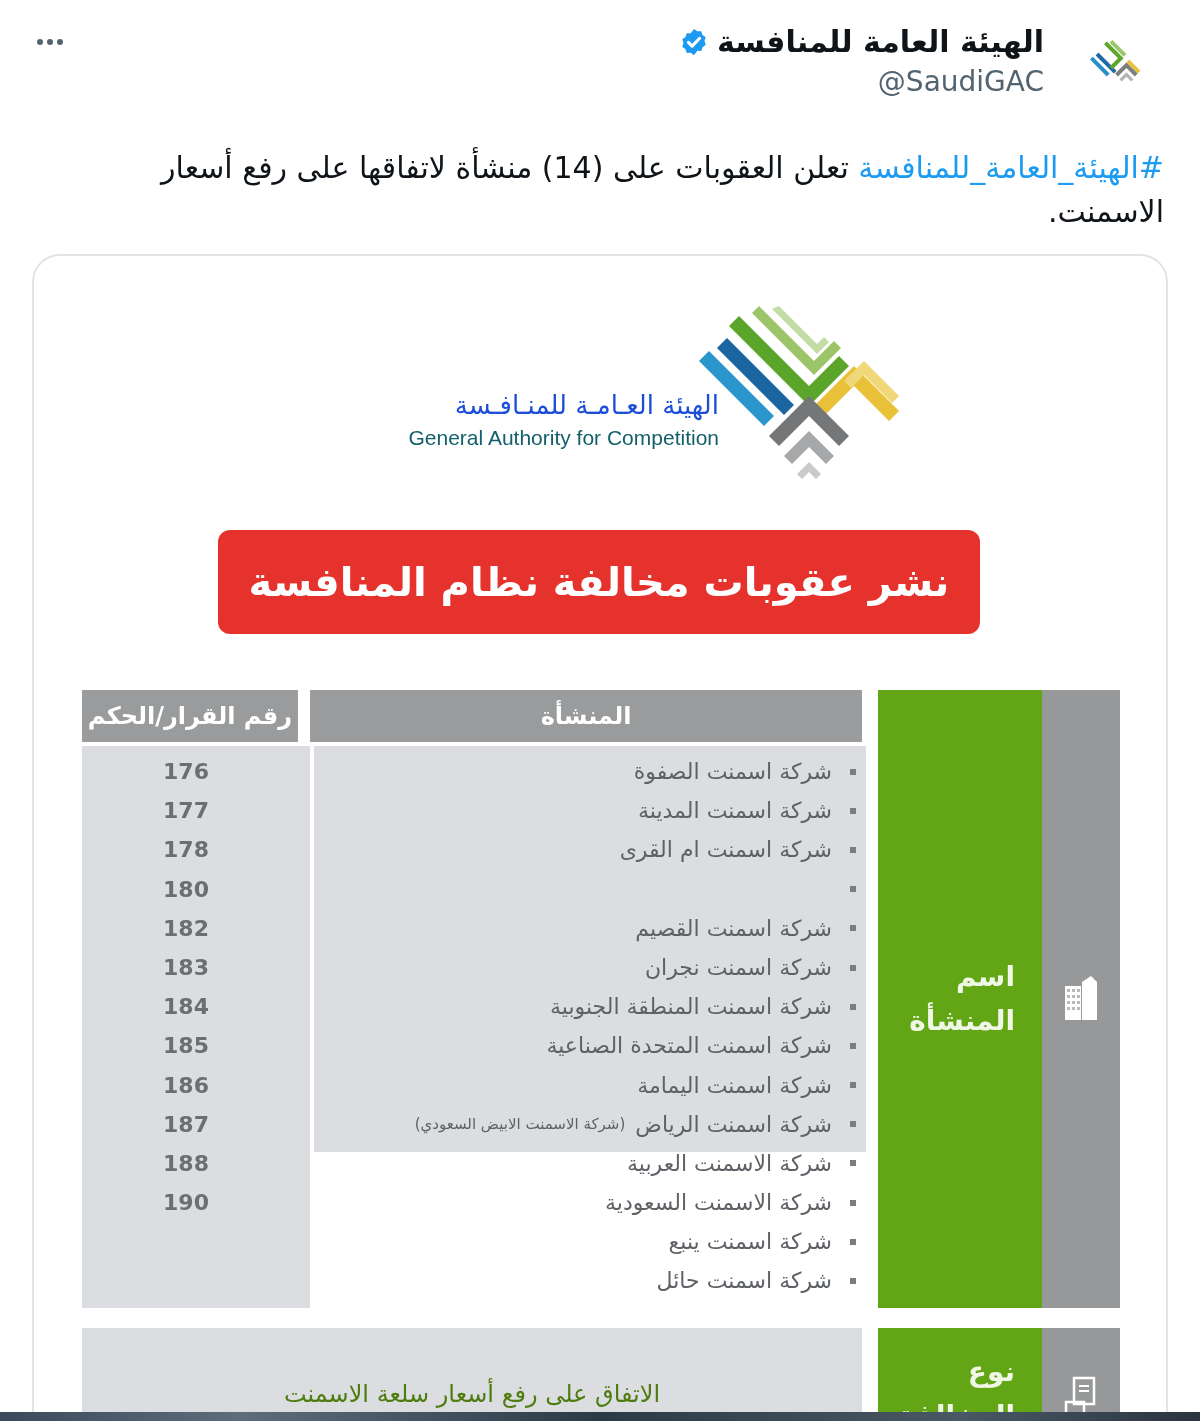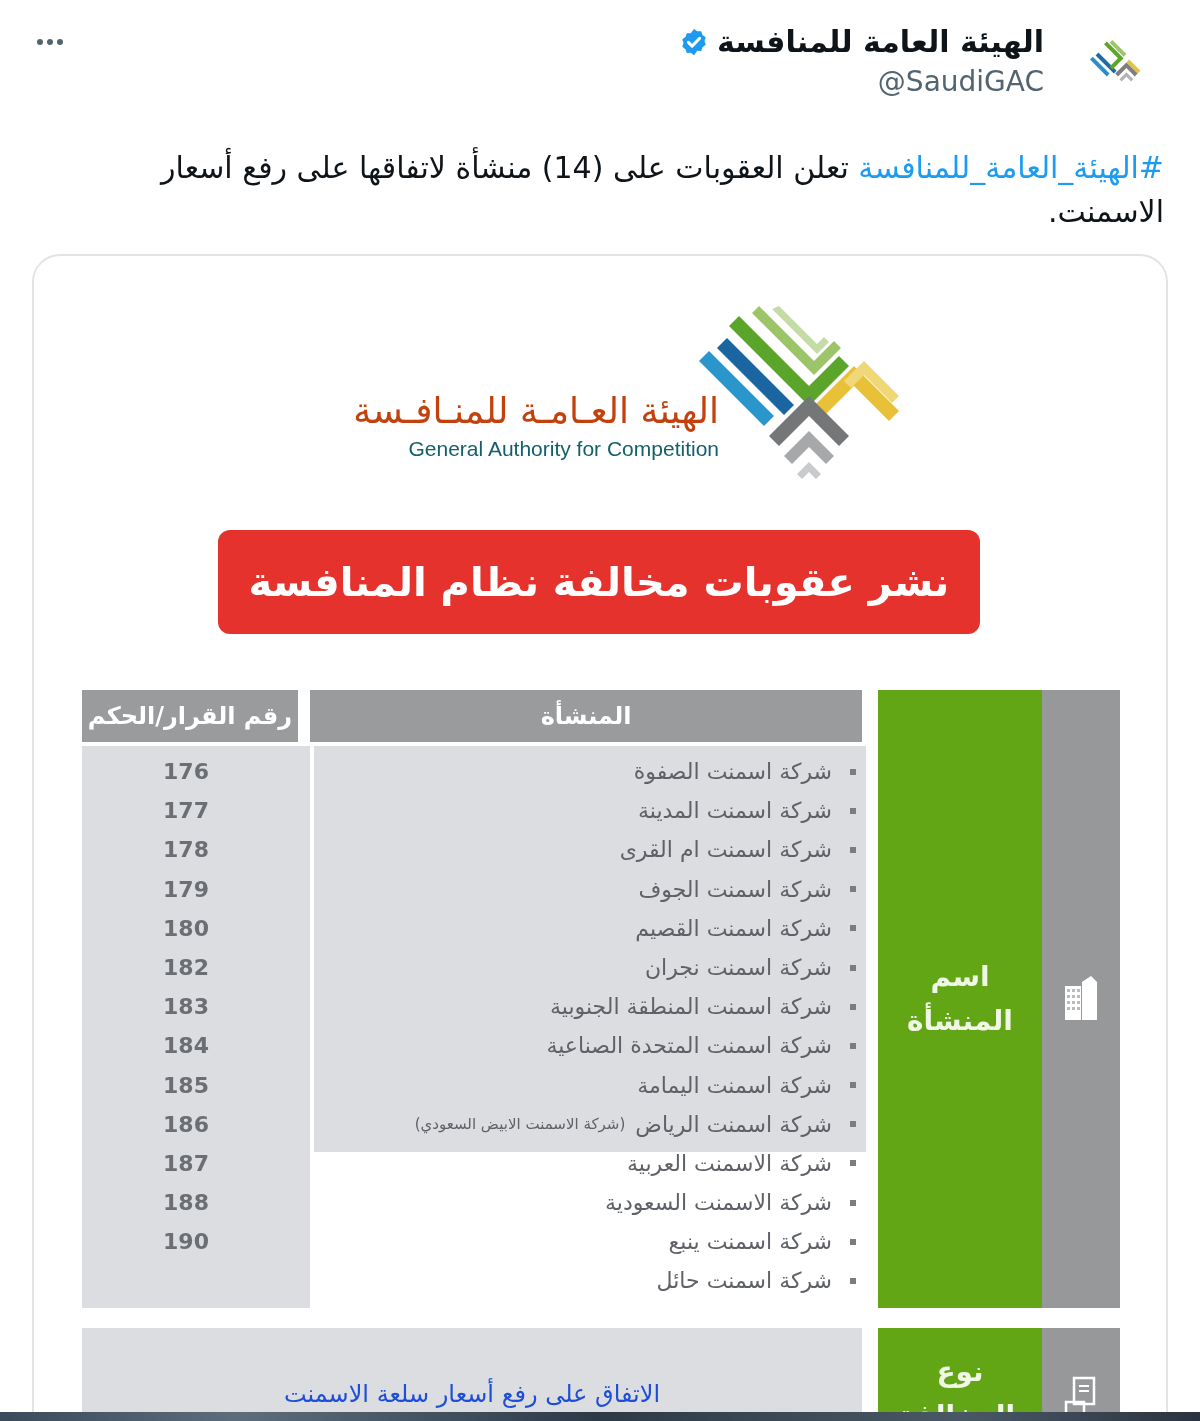--- a/index.html
+++ b/index.html
@@ -22,40 +22,40 @@
 
   .tweet-text { position:absolute; left:100px; right:36px; top:146px; direction:rtl; text-align:right;
     font-size:30px; line-height:44px; color:#0f1419; }
   .hashtag { color:#1d9bf0; cursor:pointer; }
 
   .card { position:absolute; left:32px; top:254px; width:1132px; height:1200px;
     border:2px solid #e1e4e7; border-radius:28px; background:#fff; overflow:hidden; }
 
   .logo-area { position:absolute; left:280px; top:50px; width:600px; height:180px; }
   .logo-text { position:absolute; right:195px; top:84px; text-align:right; }
-  .logo-ar { font-size:36px; color:#c2410c; direction:rtl; letter-spacing:1px; }
+  .logo-ar { font-size:26px; color:#1d4ed8; direction:rtl; letter-spacing:1px; }
   .logo-en { font-size:21px; color:#13606b; margin-top:6px; font-family:"Liberation Sans", sans-serif; }
   .logo-mark { position:absolute; right:0; top:0; width:215px; height:180px; }
 
   .banner { position:absolute; left:184px; top:274px; width:762px; height:104px; background:#e5322d;
     border-radius:12px; display:flex; align-items:center; justify-content:center;
     color:#fff; font-size:40px; font-weight:bold; direction:rtl; }
 
   .col-header { position:absolute; background:#9a9b9d; color:#fff; font-size:24px; font-weight:bold;
     display:flex; align-items:center; justify-content:center; direction:rtl; }
   .col-body { position:absolute; background:#dcdde0; }
   .names-list { position:absolute; right:14px; top:6px; direction:rtl; list-style:none; margin:0; padding:0; }
   .names-list li { height:39.2px; line-height:39.2px; font-size:22px; color:#5e6166; white-space:nowrap; display:flex; align-items:center; }
   .names-list li .bullet { display:inline-block; width:6px; height:6px; background:#7a7c80; margin-left:18px; }
   .names-list li .sub { font-size:15px; margin-right:10px; }
   .nums-list { position:absolute; left:0; right:0; top:6px; list-style:none; margin:0; padding:0; text-align:center; }
   .nums-list li { height:39.2px; line-height:39.2px; font-size:22px; font-weight:bold; color:#6b6e72; padding-right:20px; }
 
   .green-cell { position:absolute; background:#62a515; color:#f1f7e6; font-size:28px; font-weight:bold;
-    display:flex; align-items:center; justify-content:center; text-align:center; direction:rtl; line-height:44px; }
+    display:flex; align-items:center; justify-content:center; direction:rtl; line-height:44px; }
   .grey-cell { position:absolute; background:#979899; display:flex; align-items:center; justify-content:center; }
 
   .bottom-bar { position:absolute; left:0; top:1412px; width:1200px; height:9px;
     background:linear-gradient(90deg,#3b4a5a,#5d6d7c 20%,#2c3a48 50%,#4a5866 80%,#2a3440); }
 </style>
 </head>
 <body>
 
 <div class="more-btn">
   <span></span>
@@ -127,21 +127,20 @@
       <li>
           <span class="bullet"></span>
           <span>شركة اسمنت المدينة</span>
         </li>
       <li>
           <span class="bullet"></span>
           <span>شركة اسمنت ام القرى</span>
         </li>
       <li>
           <span class="bullet"></span>
-          <span>شركة اسمنت الجوف</span>
         </li>
       <li>
           <span class="bullet"></span>
           <span>شركة اسمنت القصيم</span>
         </li>
       <li>
           <span class="bullet"></span>
           <span>شركة اسمنت نجران</span>
         </li>
       <li>
@@ -178,21 +177,20 @@
           <span>شركة اسمنت حائل</span>
         </li>
     </ul>
   </div>
 
   <div class="col-body" style="left:48px; top:490px; width:216px; height:562px;padding-left:12px;">
     <ul class="nums-list">
       <li>176</li>
       <li>177</li>
       <li>178</li>
-      <li>179</li>
       <li>180</li>
       <li>182</li>
       <li>183</li>
       <li>184</li>
       <li>185</li>
       <li>186</li>
       <li>187</li>
       <li>188</li>
       <li>190</li>
     </ul>
@@ -216,21 +214,21 @@
           <rect x="14" y="27" width="3" height="3"></rect>
         <rect x="4" y="33" width="3" height="3"></rect>
           <rect x="9" y="33" width="3" height="3"></rect>
           <rect x="14" y="33" width="3" height="3"></rect>
       </g>
       <path d="M19 8 L28 2 L34 8 L34 46 L19 46Z" fill="#fff"></path>
     </svg>
   </div>
 
   <div class="col-body" style="left:48px; top:1072px; width:780px; height:140px; display:flex; align-items:flex-start; justify-content:center; padding-top:52px; box-sizing:border-box; direction:rtl;">
-    <span style="font-size:24px; color:#1d4ed8;">الاتفاق على رفع أسعار سلعة الاسمنت</span>
+    <span style="font-size:24px; color:#4d7c0f;">الاتفاق على رفع أسعار سلعة الاسمنت</span>
   </div>
   <div class="green-cell" style="left:844px; top:1072px; width:164px; height:140px; align-items:flex-start; padding-top:22px; box-sizing:border-box;">
     <span style="display:block; width:110px;">نوع المخالفة</span>
   </div>
   <div class="grey-cell" style="left:1008px; top:1072px; width:78px; height:140px; align-items:flex-start; padding-top:48px; box-sizing:border-box;">
     <svg width="34" height="44" viewBox="0 0 34 44">
       <rect x="10" y="2" width="20" height="26" fill="none" stroke="#fff" stroke-width="2.5"></rect>
       <line x1="15" y1="10" x2="25" y2="10" stroke="#fff" stroke-width="2"></line>
       <line x1="15" y1="15" x2="25" y2="15" stroke="#fff" stroke-width="2"></line>
       <rect x="2" y="26" width="18" height="16" fill="none" stroke="#fff" stroke-width="2.5"></rect>

